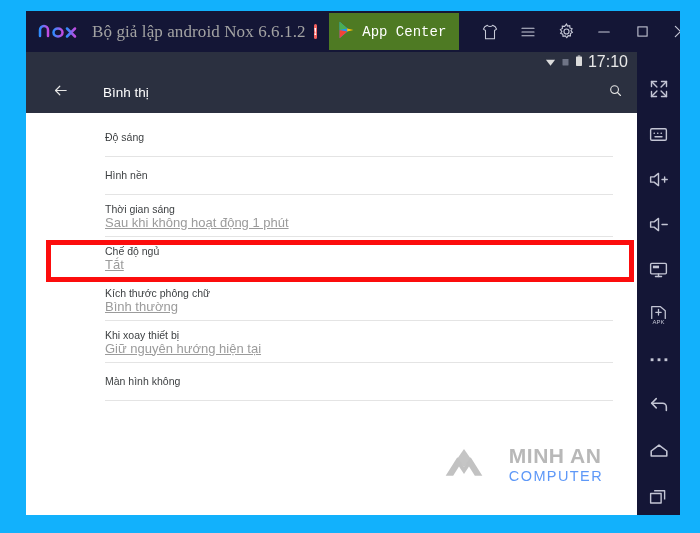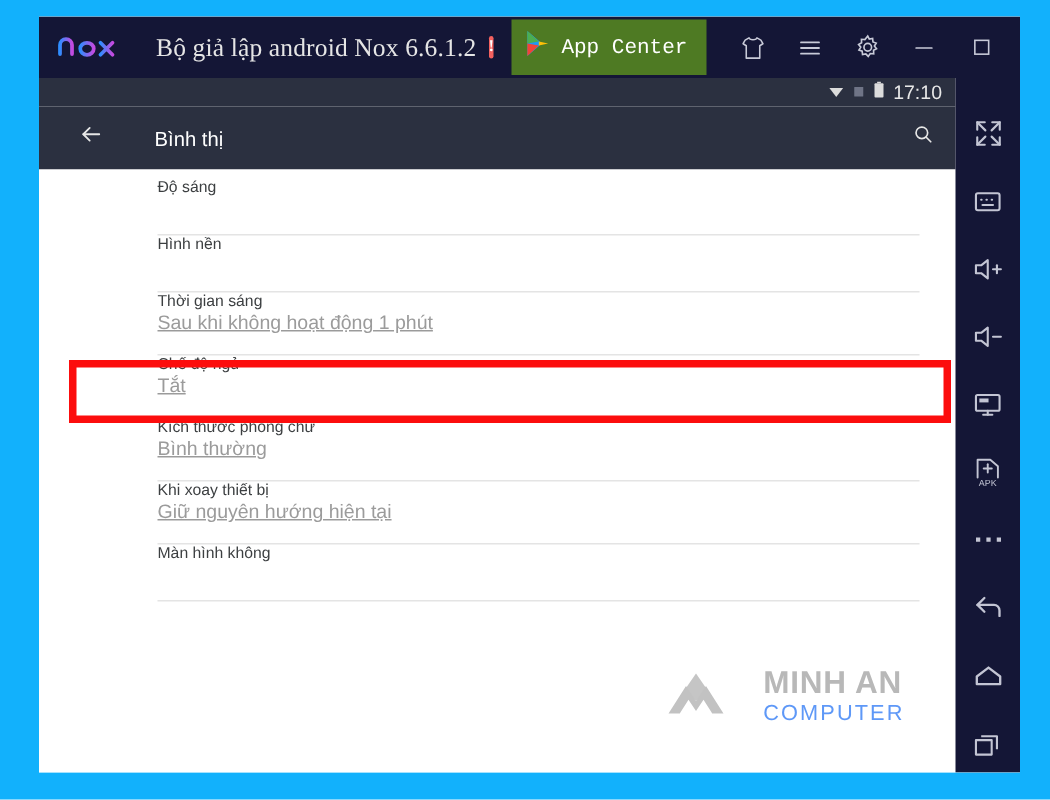--- a/index.html
+++ b/index.html
@@ -36,22 +36,22 @@
 
   .nox-logo {
     margin-left: 12px;
     width: 44px;
     height: 22px;
     display: flex;
     align-items: center;
   }
 
   .titlebar-title {
-    margin-left: 22px;
-    color: #e5e5e5;
+    margin-left: 10px;
+    color: #a3a3a3;
     font-family: "Liberation Serif", serif;
     font-size: 17px;
     letter-spacing: .1px;
     white-space: nowrap;
   }
 
   .warn-badge {
     margin-left: 8px;
     width: 15px; height: 15px;
     background: #f4615f;
@@ -110,21 +110,21 @@
     height: 19px;
     background: #2b3040;
     display: flex;
     align-items: center;
     justify-content: flex-end;
     padding-right: 9px;
     gap: 5px;
   }
   #status-bar .clock {
     color: #e8e8e8;
-    font-size: 13px;
+    font-size: 16px;
     font-family: "Liberation Sans", sans-serif;
   }
 
   #action-bar {
     height: 42px;
     background: #2b3040;
     display: flex;
     align-items: center;
     padding: 0 14px 0 26px;
   }
@@ -140,20 +140,21 @@
     position: relative;
     background: #ffffff;
     padding: 6px 0 0 0;
   }
   .row {
     position: relative;
     padding: 0 24px 0 79px;
     height: 37px;
     display: flex;
     flex-direction: column;
+    justify-content: center;
   }
   .row.two-line { height: 41px; }
   .row .t {
     color: #3c3f41;
     font-size: 10.5px;
     line-height: 13px;
   }
   .row .s {
     color: #9b9b9b;
     font-size: 13px;

